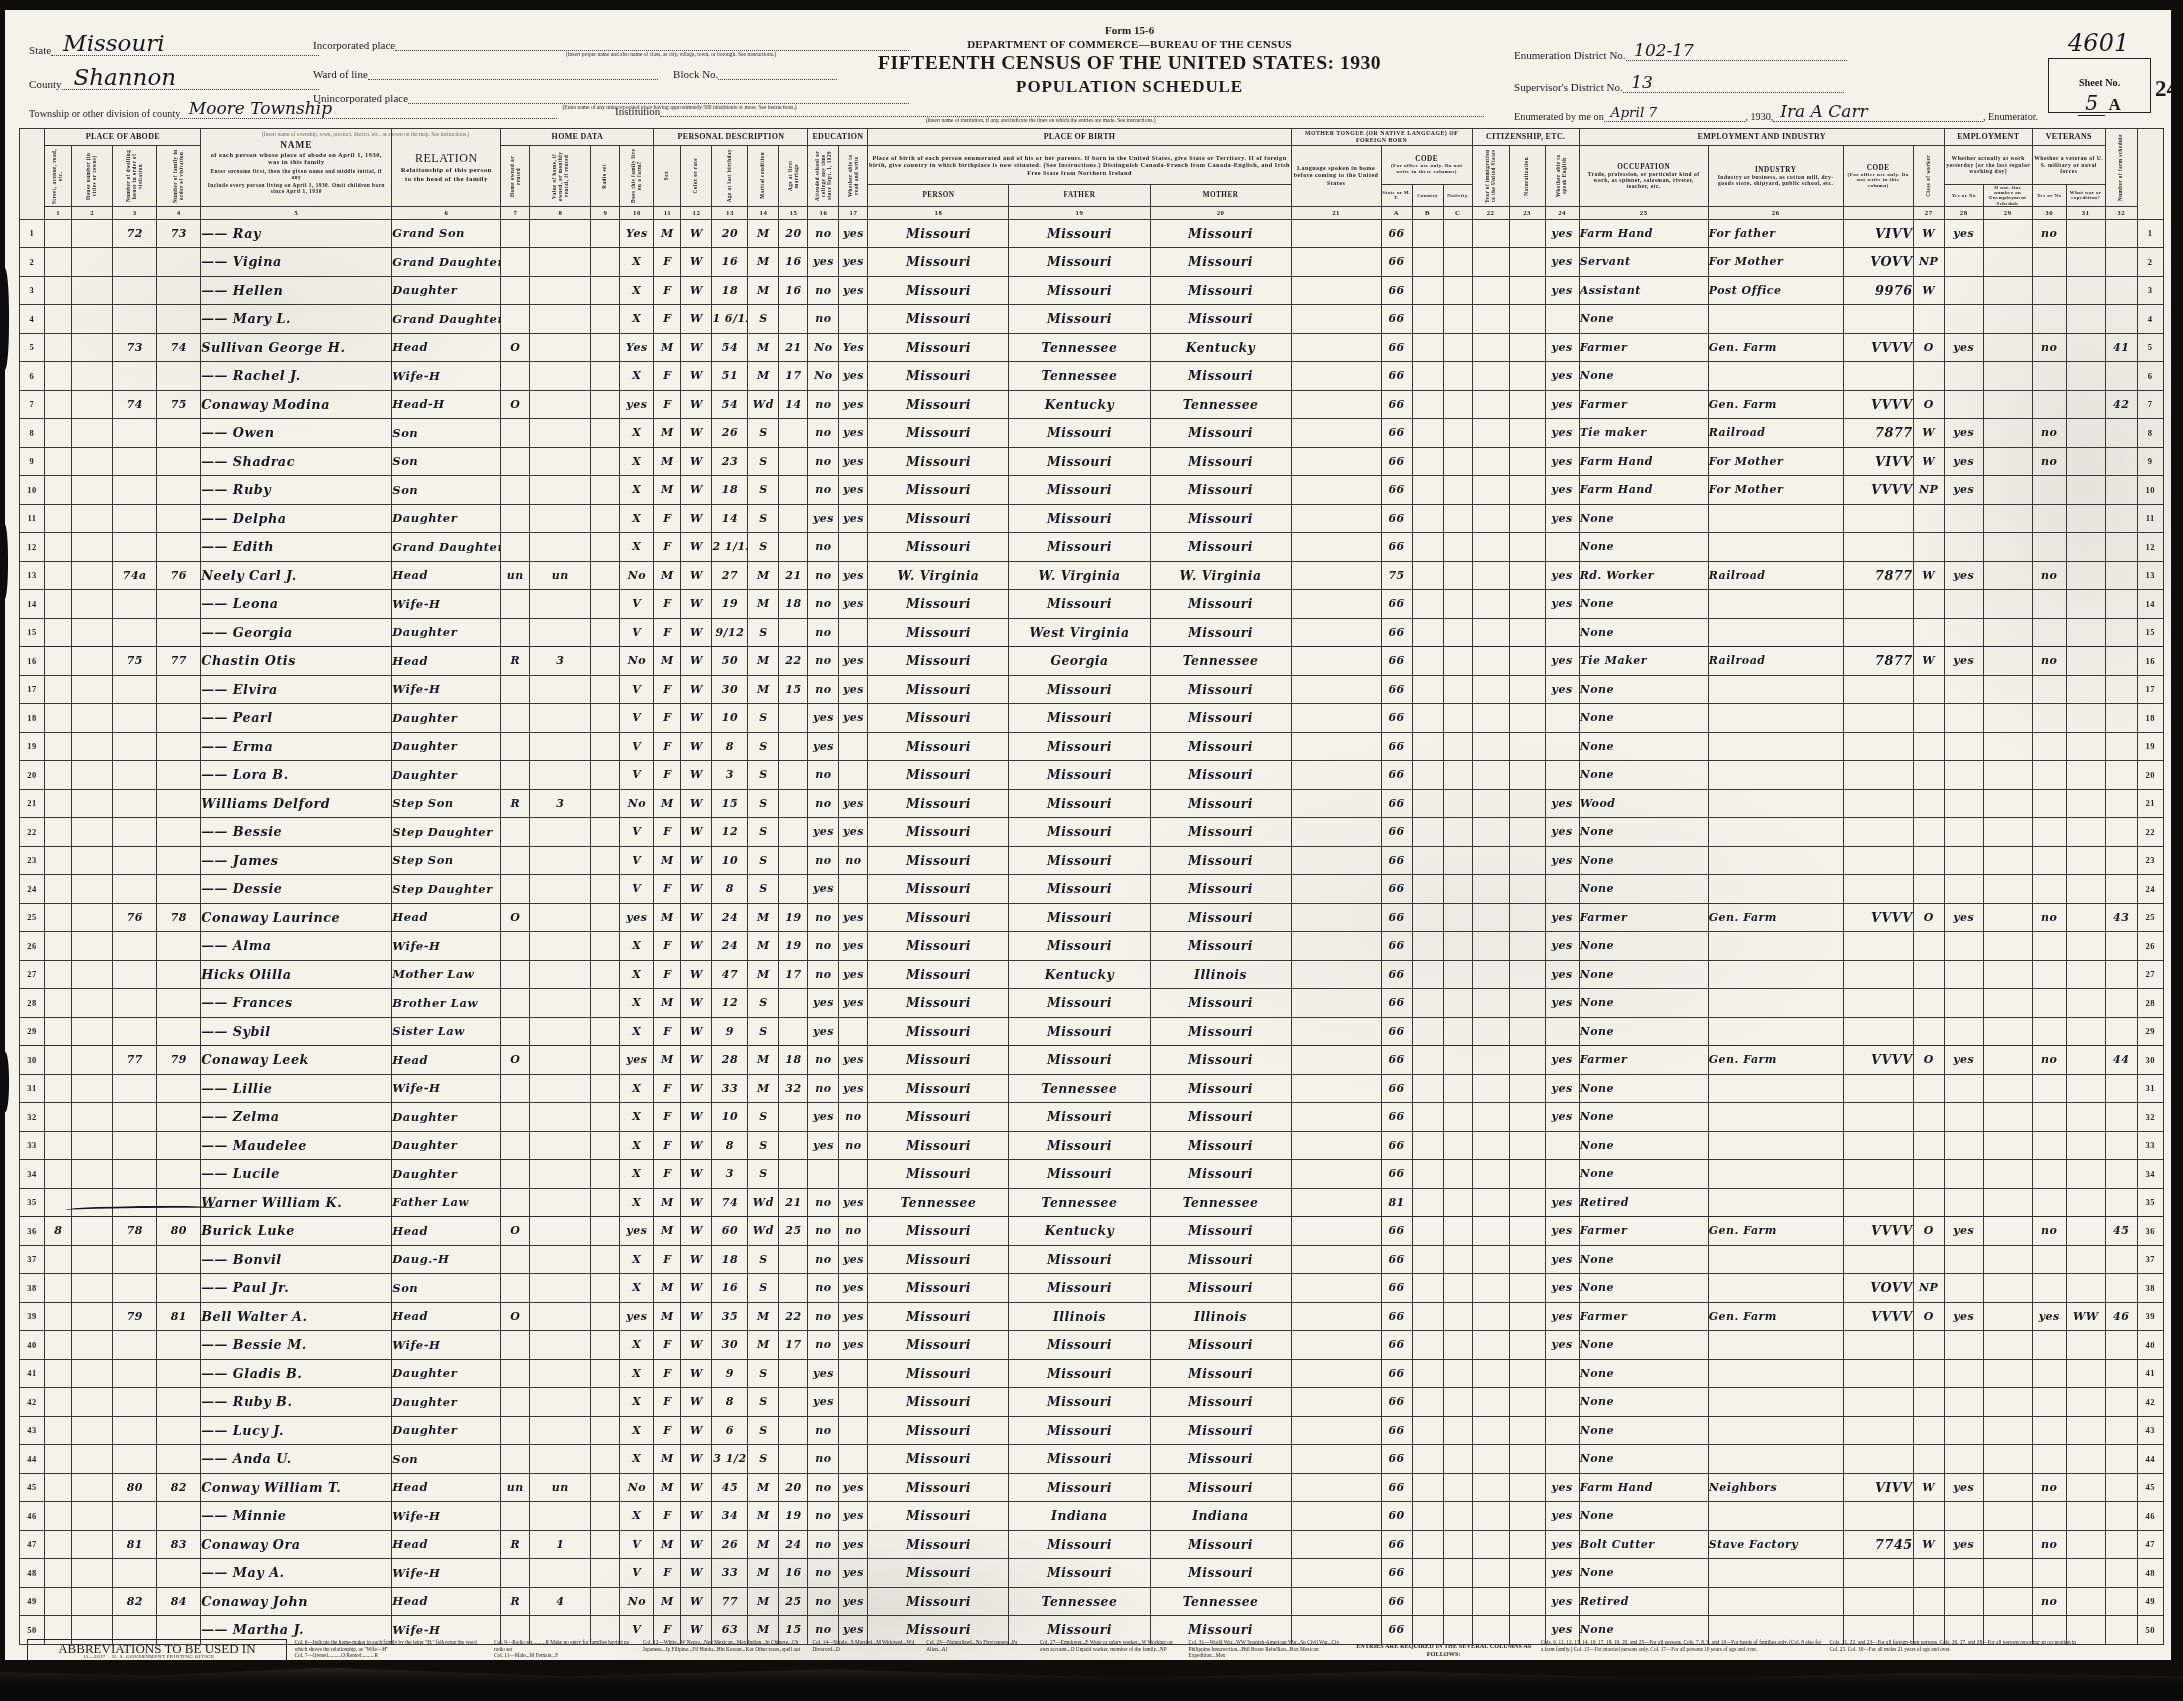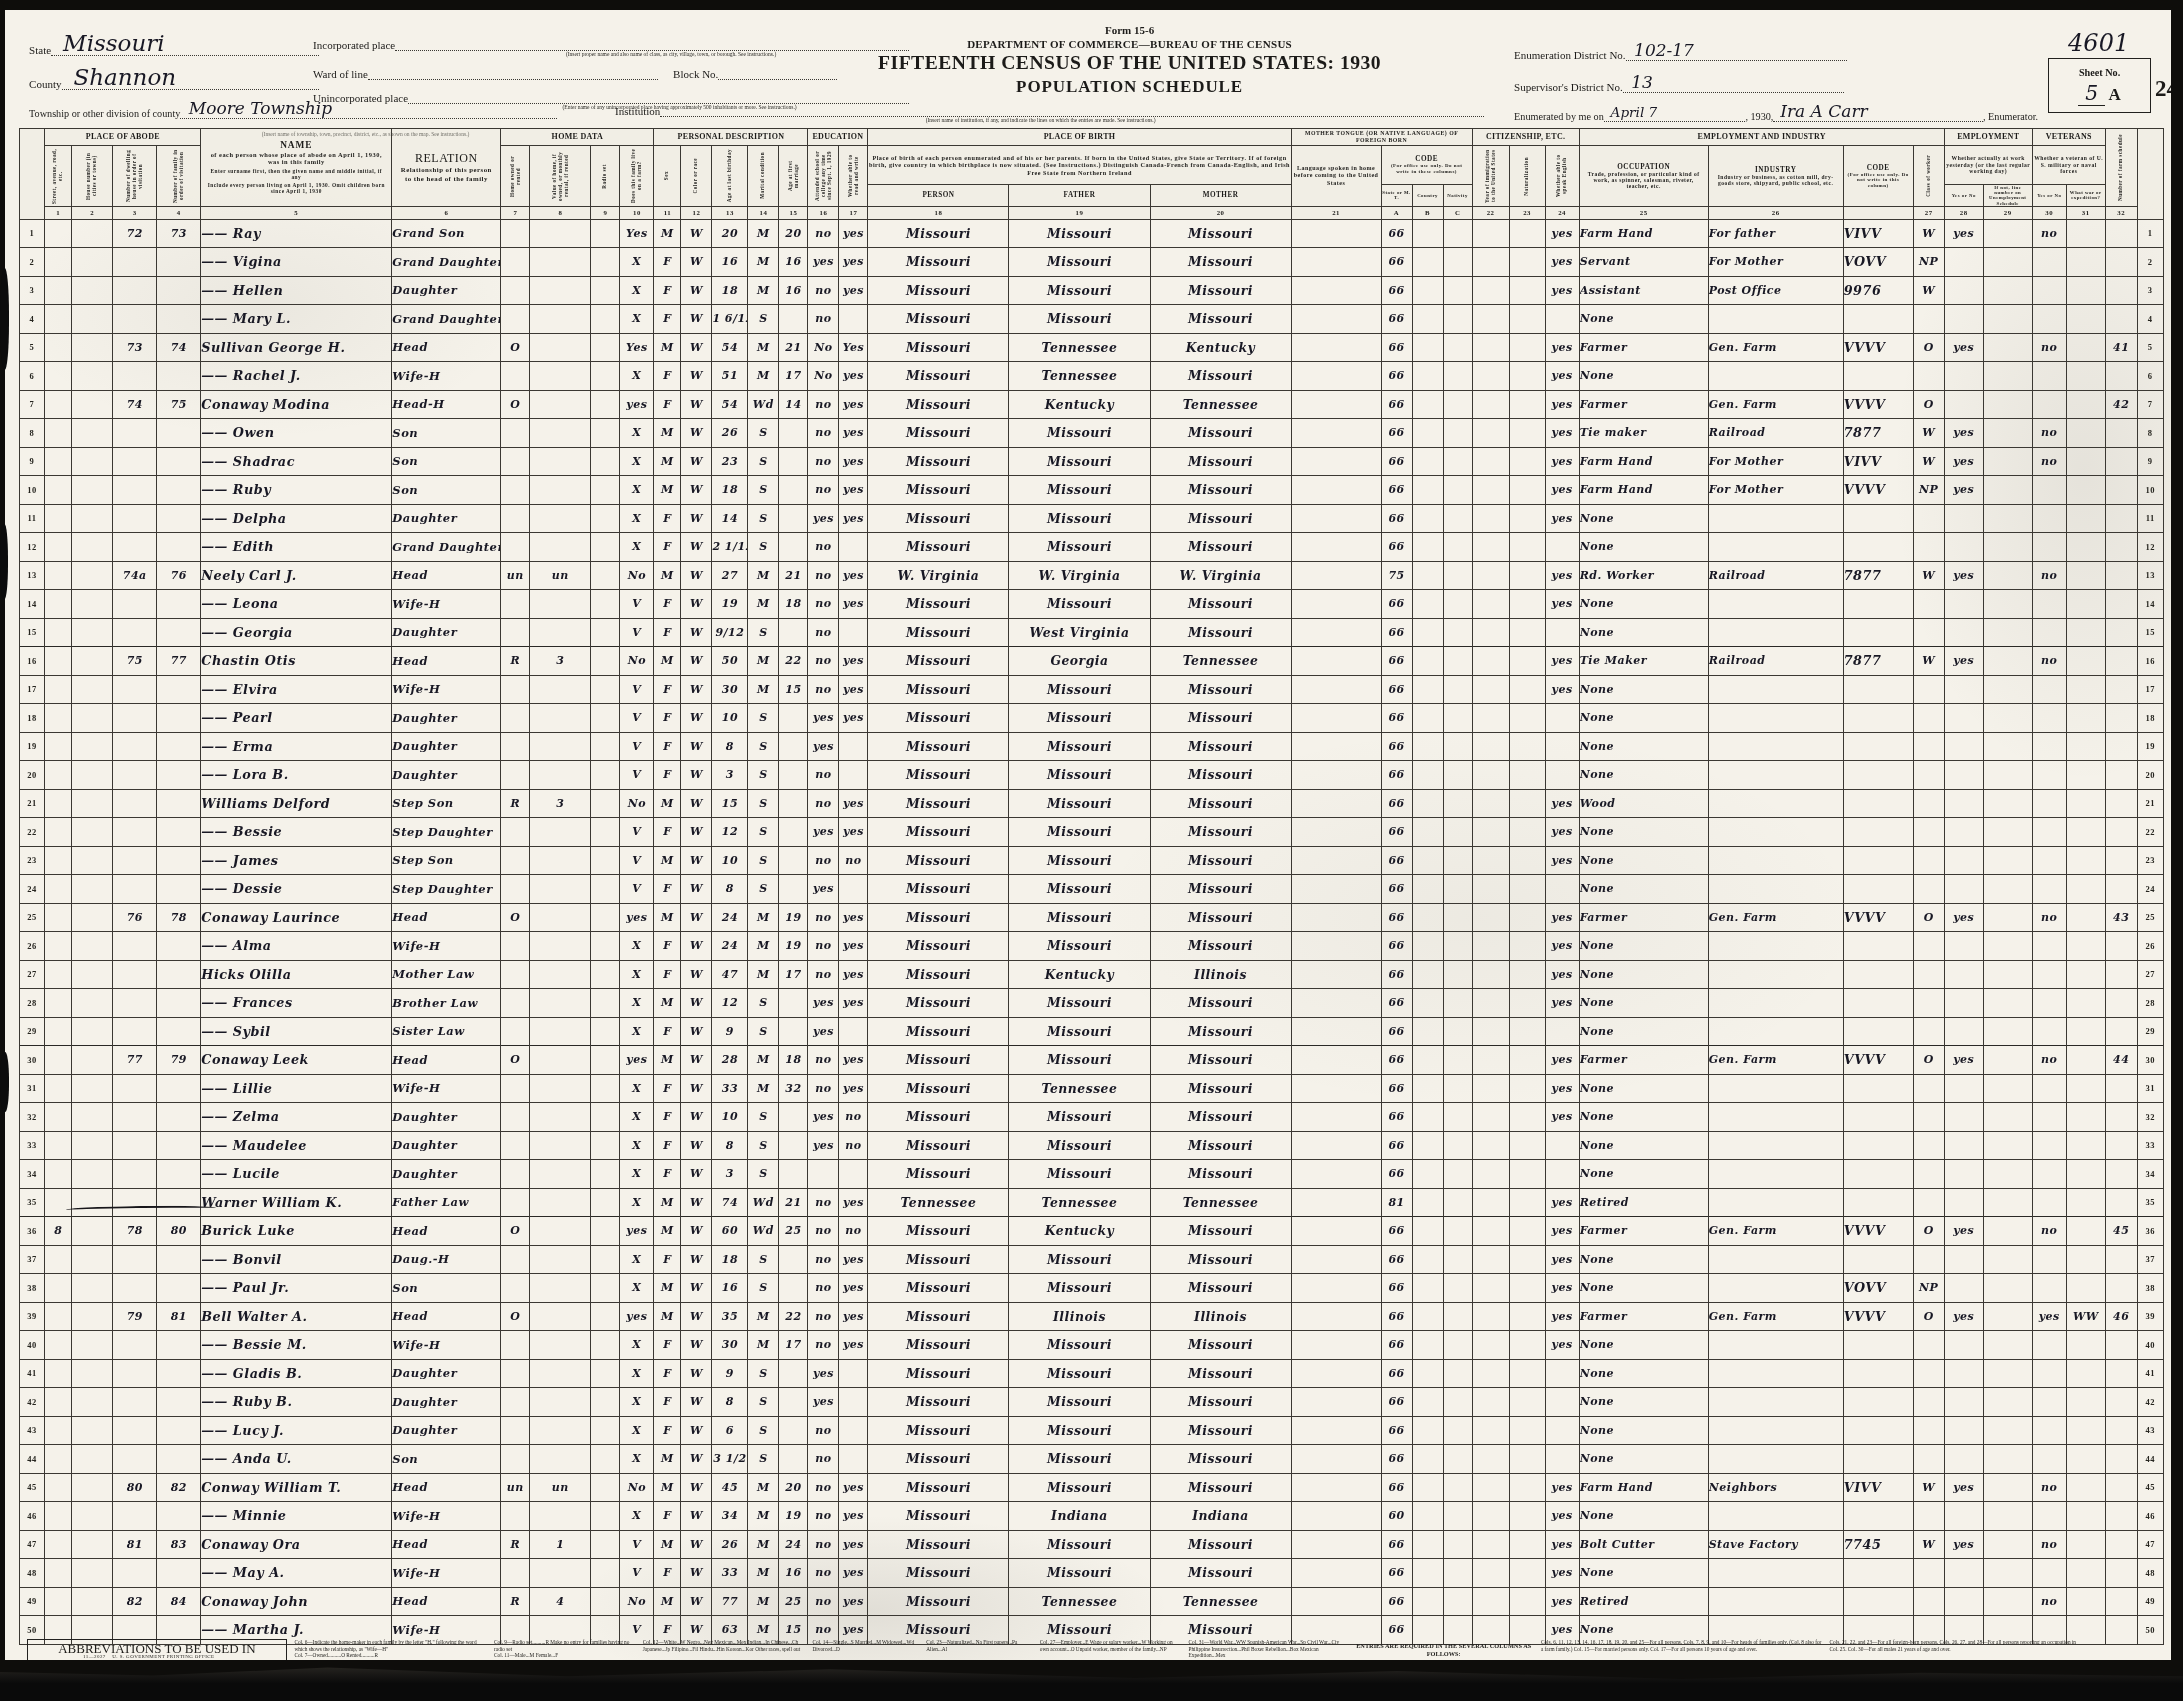--- a/index.html
+++ b/index.html
@@ -25,21 +25,21 @@
   .note{font-size:5.5px;color:#2a2925;line-height:1.1;}
   .hw{font-family:"DejaVu Serif",serif;font-style:italic;color:#181824;}
   .hw-big{font-size:23px;line-height:.8;}
   .hw-med{font-size:17px;line-height:.8;}
   .hw-sm{font-size:13.6px;line-height:.8;}
   .h-left{position:absolute;left:24px;top:24px;width:290px;}
   .h-left .fline{margin-bottom:12px;}
   .h-mid{position:absolute;left:308px;top:29px;width:1193px;}
   .h-right{position:absolute;left:1509px;top:34px;width:477px;}
   .sheetbox{position:absolute;left:2043px;top:48px;width:101px;height:53px;border:1.7px solid #22211e;text-align:center;color:#1c1b19;}
-  .sheetbox .t{font-size:10.2px;font-weight:bold;margin-top:8px;}
+  .sheetbox .t{font-size:10.2px;font-weight:bold;margin-top:18px;}
   .stamp{position:absolute;left:2063px;top:19px;font-size:24px;}
   .edge-no{position:absolute;right:-6.8px;top:66px;font-size:23px;font-weight:bold;color:#1c1b19;}
   .enum-line{position:absolute;left:1509px;top:95px;width:652px;}
   
   table.census{position:absolute;left:13.6px;top:116px;border-collapse:collapse;table-layout:fixed;width:2145px;background:transparent;}
   table.census th,table.census td{border:0.9px solid #3b3833;padding:0;overflow:hidden;vertical-align:middle;}
   table.census{border:1.7px solid #232220;}
   thead th{color:#1c1b19;background:rgba(235,231,220,.35);}
   tr.hA{height:17px;} tr.hB{height:39px;} tr.hC{height:20.4px;} tr.hD{height:12.8px;}
   .gt{font-size:8px;font-weight:bold;letter-spacing:0.3px;text-align:center;}
@@ -60,21 +60,21 @@
   tbody tr{height:28.5px;}
   tbody td{white-space:nowrap;}
   tbody tr.dot td{border-bottom:0.9px dotted #8d887c;}
   tbody tr.nf td{border-top:1.7px solid #2a2926;}
   td.lnp{font-size:8.5px;font-weight:bold;text-align:center;color:#26251f;font-family:"Liberation Serif",serif;}
   td.hwc{font-family:"DejaVu Serif",serif;font-style:italic;color:#181824;font-size:11px;text-align:center;}
   td.hwn{font-family:"DejaVu Serif",serif;font-style:italic;color:#181824;font-size:12.8px;text-align:left;padding-left:6.8px;}
   td.hwr{font-family:"DejaVu Serif",serif;font-style:italic;color:#181824;font-size:11.5px;text-align:left;padding-left:4.3px;}
   td.hwp{font-family:"DejaVu Serif",serif;font-style:italic;color:#181824;font-size:12.4px;text-align:center;}
   td.hwo{font-family:"DejaVu Serif",serif;font-style:italic;color:#181824;font-size:11px;text-align:left;padding-left:5.1px;}
-  td.hwk{font-family:"DejaVu Serif",serif;font-style:italic;color:#181824;font-size:12.8px;font-weight:bold;text-align:left;}
+  td.hwk{font-family:"DejaVu Serif",serif;font-style:italic;color:#181824;font-size:12.8px;font-weight:bold;text-align:right;}
   .scrib{position:absolute;left:61px;top:1196px;width:150px;height:4.3px;border-top:2.6px solid #17161a;border-radius:60%;transform:rotate(-.7deg);}
   
   .footer{position:absolute;left:22px;top:1629px;width:2130px;display:flex;gap:7.7px;align-items:flex-start;font-size:5.3px;line-height:1.25;color:#1e1d1a;}
   .fb{flex:none;}
   .abbrev{width:249px;border:1.3px solid #232220;padding:1.7px 4.3px 2.6px;}
   .abbrev .t{font-size:13px;font-weight:normal;text-align:center;line-height:1.15;}
   .abbrev .n{font-size:5px;margin-top:1.7px;}
   .entries-t{width:179px;font-size:6.3px;font-weight:bold;text-align:center;padding-top:2.6px;}
   .gpo{position:absolute;left:78px;top:1644px;font-size:5px;color:#23221f;letter-spacing:0.4px;}
 </style>

